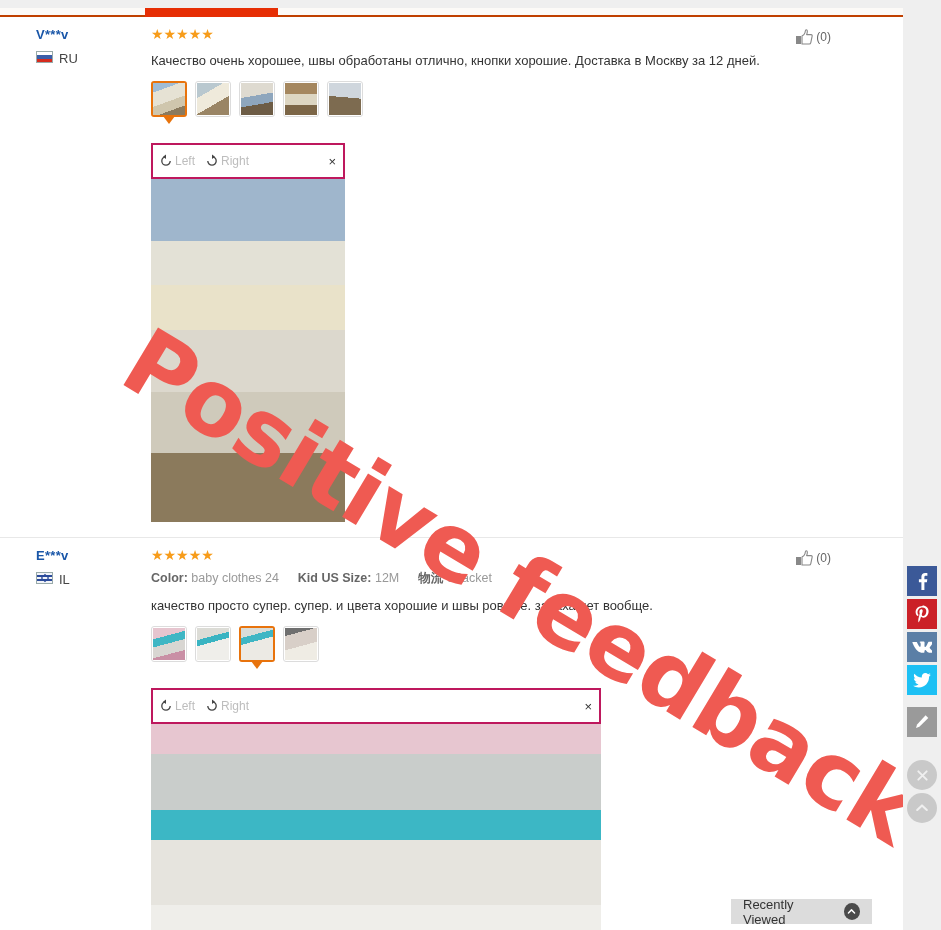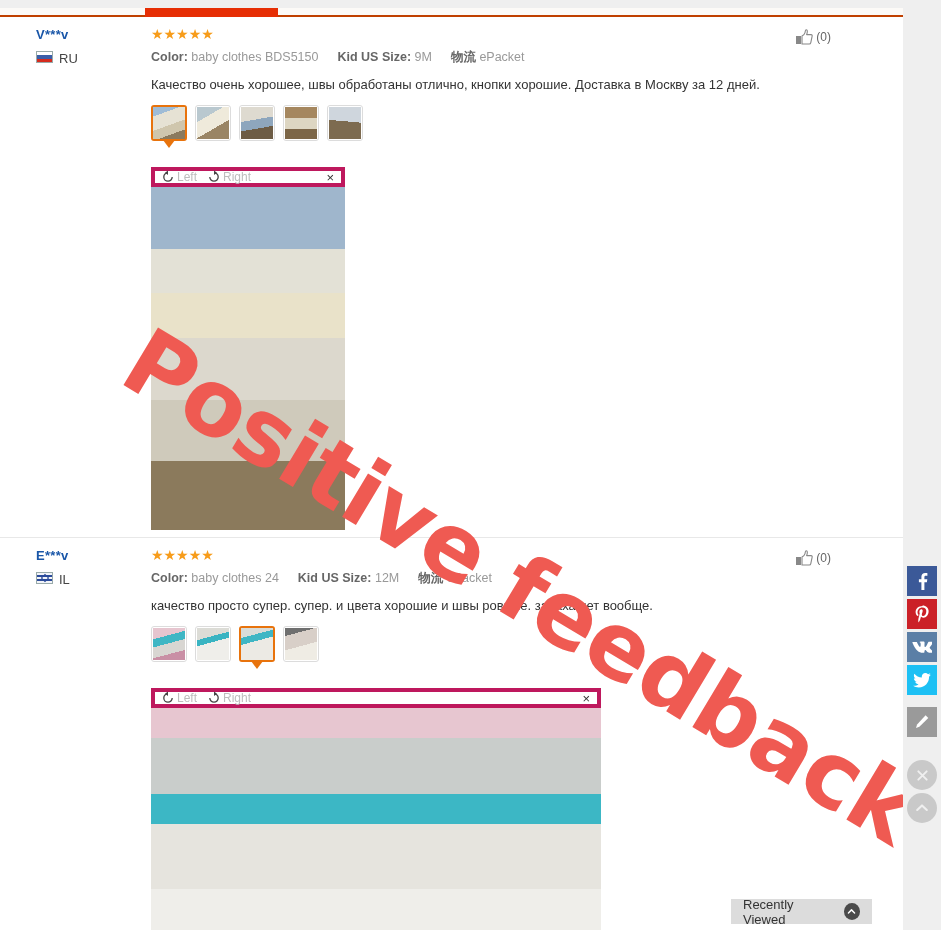--- a/index.html
+++ b/index.html
@@ -132,22 +132,22 @@
     position:absolute; left:50%; bottom:-9px; margin-left:-6px;
     width:0;height:0;
     border-left:6px solid transparent;
     border-right:6px solid transparent;
     border-top:8px solid #e8730c;
   }
 
   
   .viewer { margin-top:11px; }
   .rotbar {
-    height:20px;
-    border:4px solid #be185d;
+    height:36px;
+    border:2px solid #be185d;
     background:#fff;
     display:flex; align-items:center;
     padding:0 6px;
     position:relative;
     margin-top:26px;
   }
   .rotbtn {
     display:flex; align-items:center; gap:2px;
     color:#bdbdbd; font-size:12px; cursor:pointer;
     margin-right:10px;
@@ -285,30 +285,20 @@
       <div class="buyer-name">V***v</div>
       <div class="buyer-loc">
         <span class="flag flag-ru"></span>
         <span>RU</span>
       </div>
     </div>
 
     <div class="rbody">
       <div class="stars">★★★★★</div>
 
-      <div class="attrs">
-        <b>Color:</b>
-        <span>baby clothes BDS5150</span>
-        <span class="sep"></span>
-        <b>Kid US Size:</b>
-        <span>9M</span>
-        <span class="sep"></span>
-        <span class="cjk">物流</span>
-        <span>ePacket</span>
-      </div>
 
       <div class="rtext">Качество очень хорошее, швы обработаны отлично, кнопки хорошие. Доставка в Москву за 12 дней.</div>
 
       <div class="thumbs">
         <div class="thumb sel">
             <div class="inner ph1"></div>
           </div>
         <div class="thumb">
             <div class="inner ph2"></div>
           </div>

